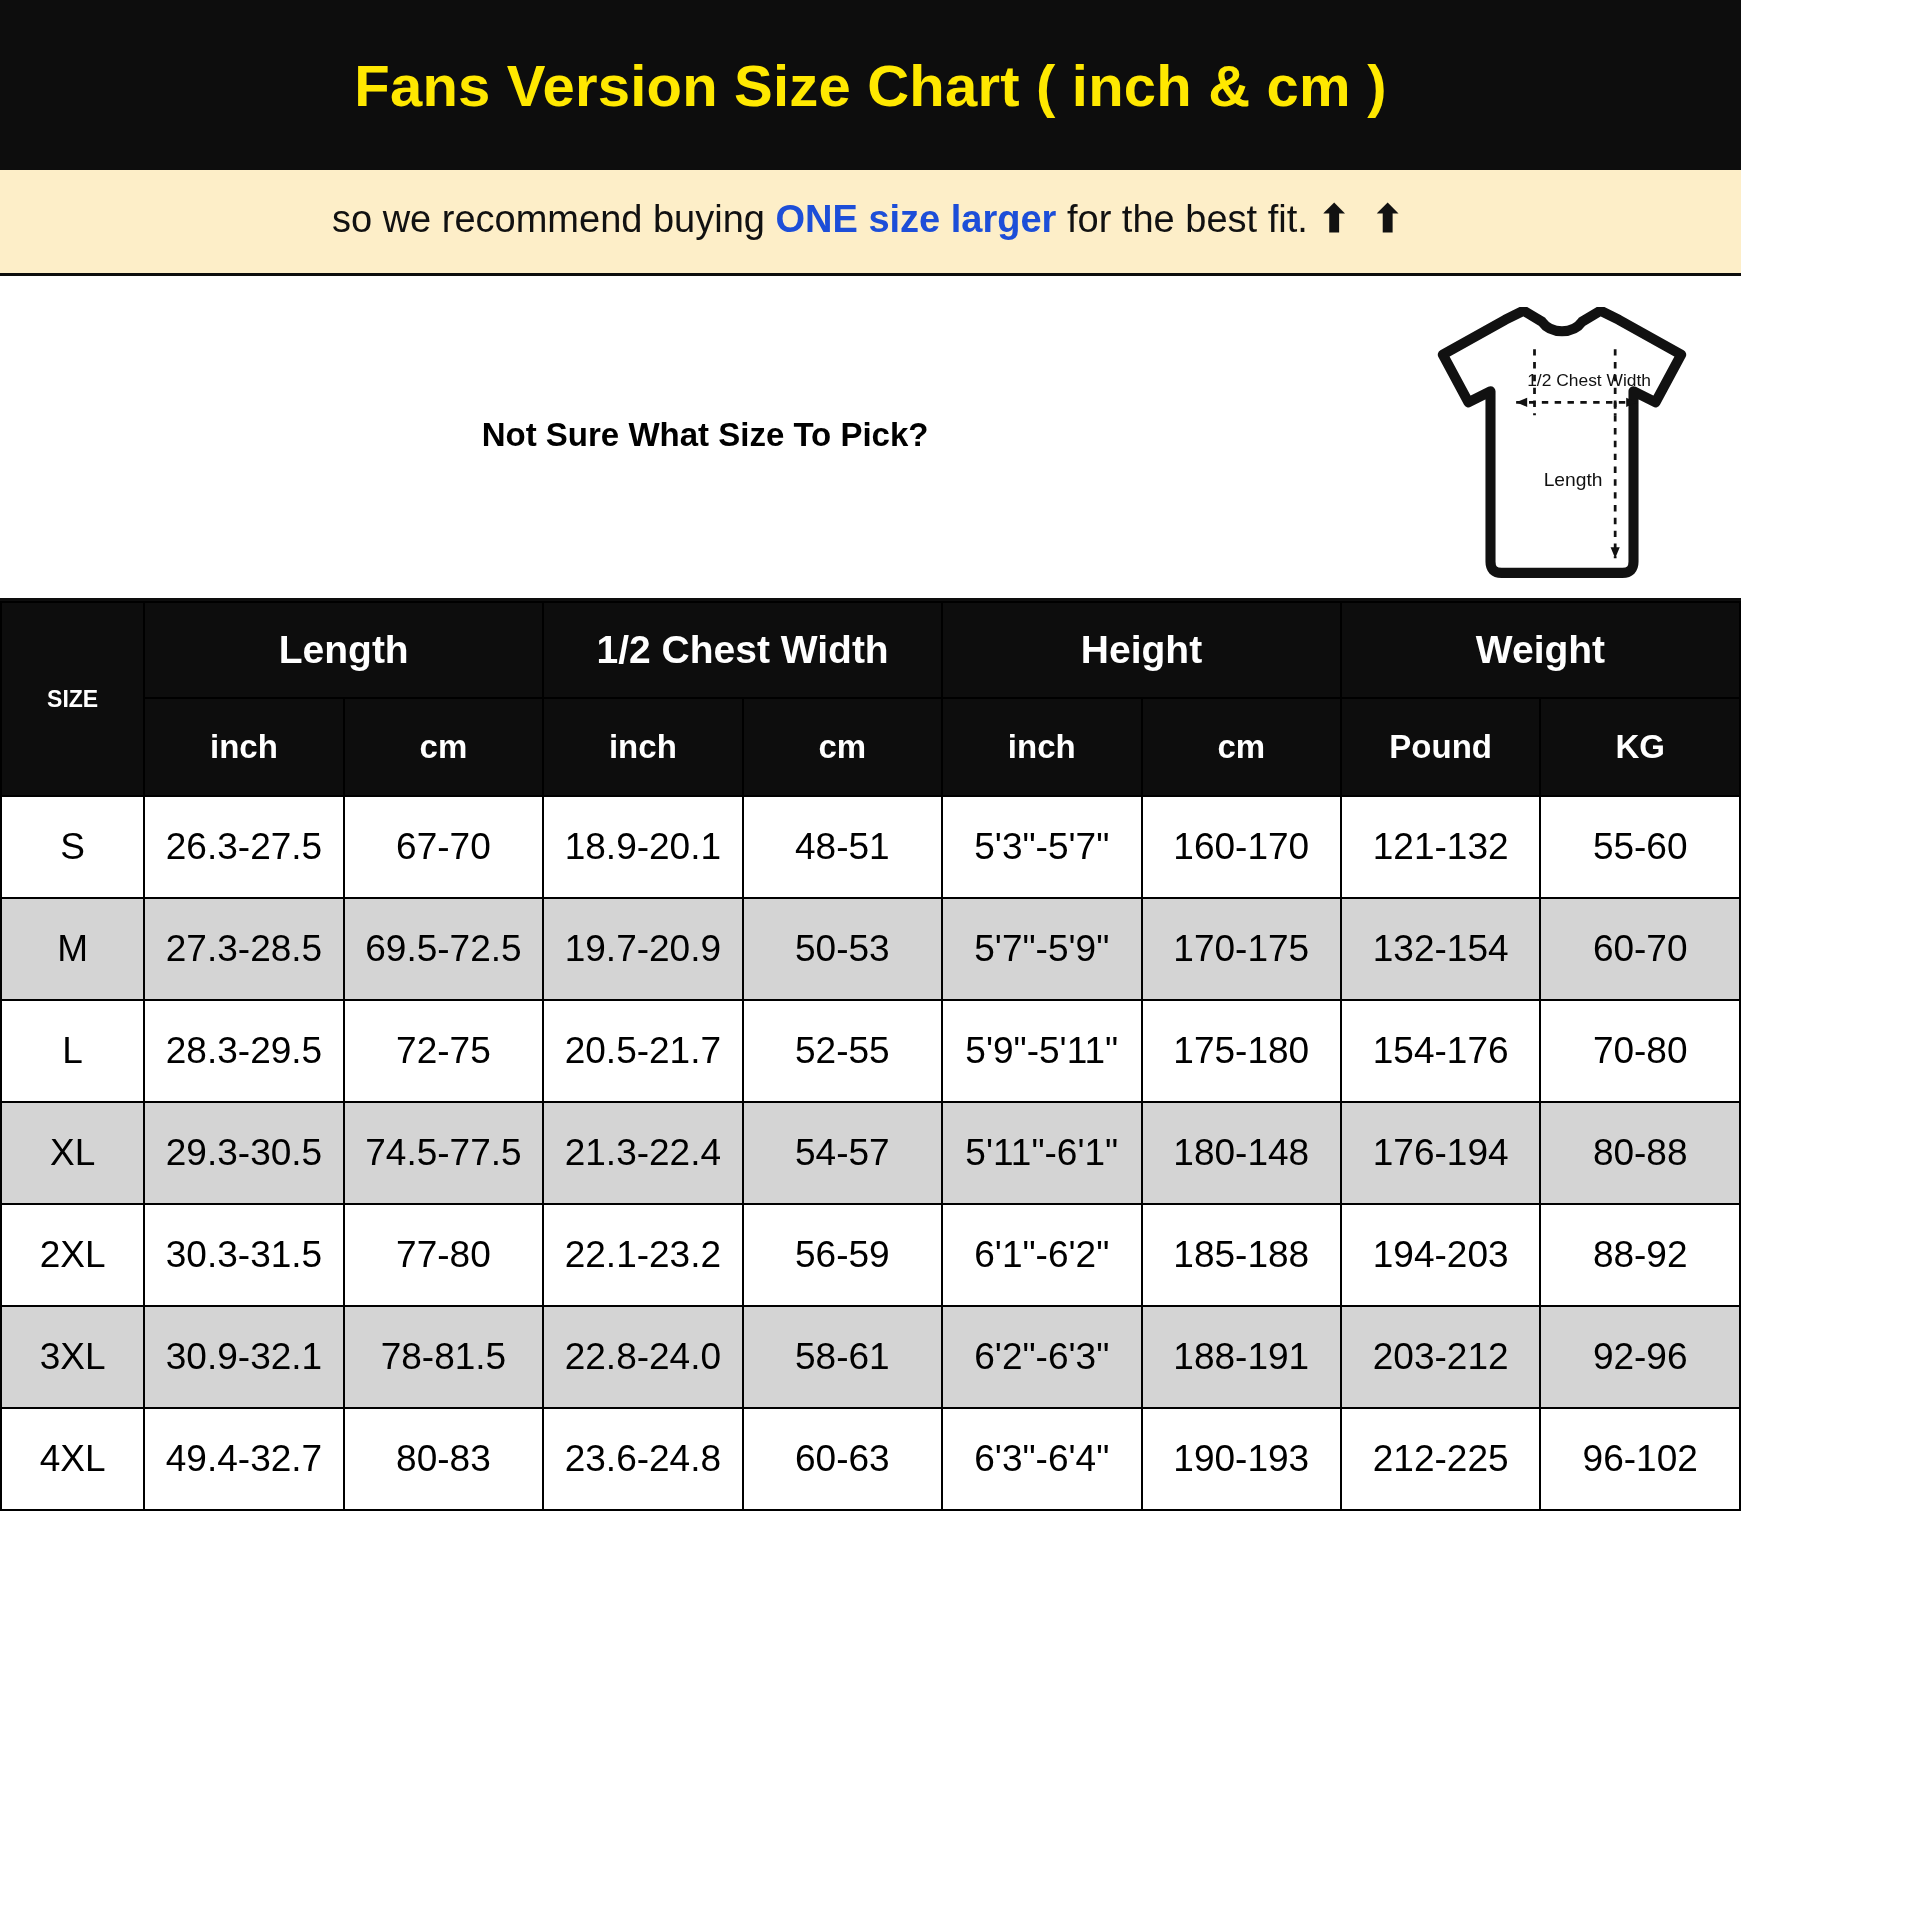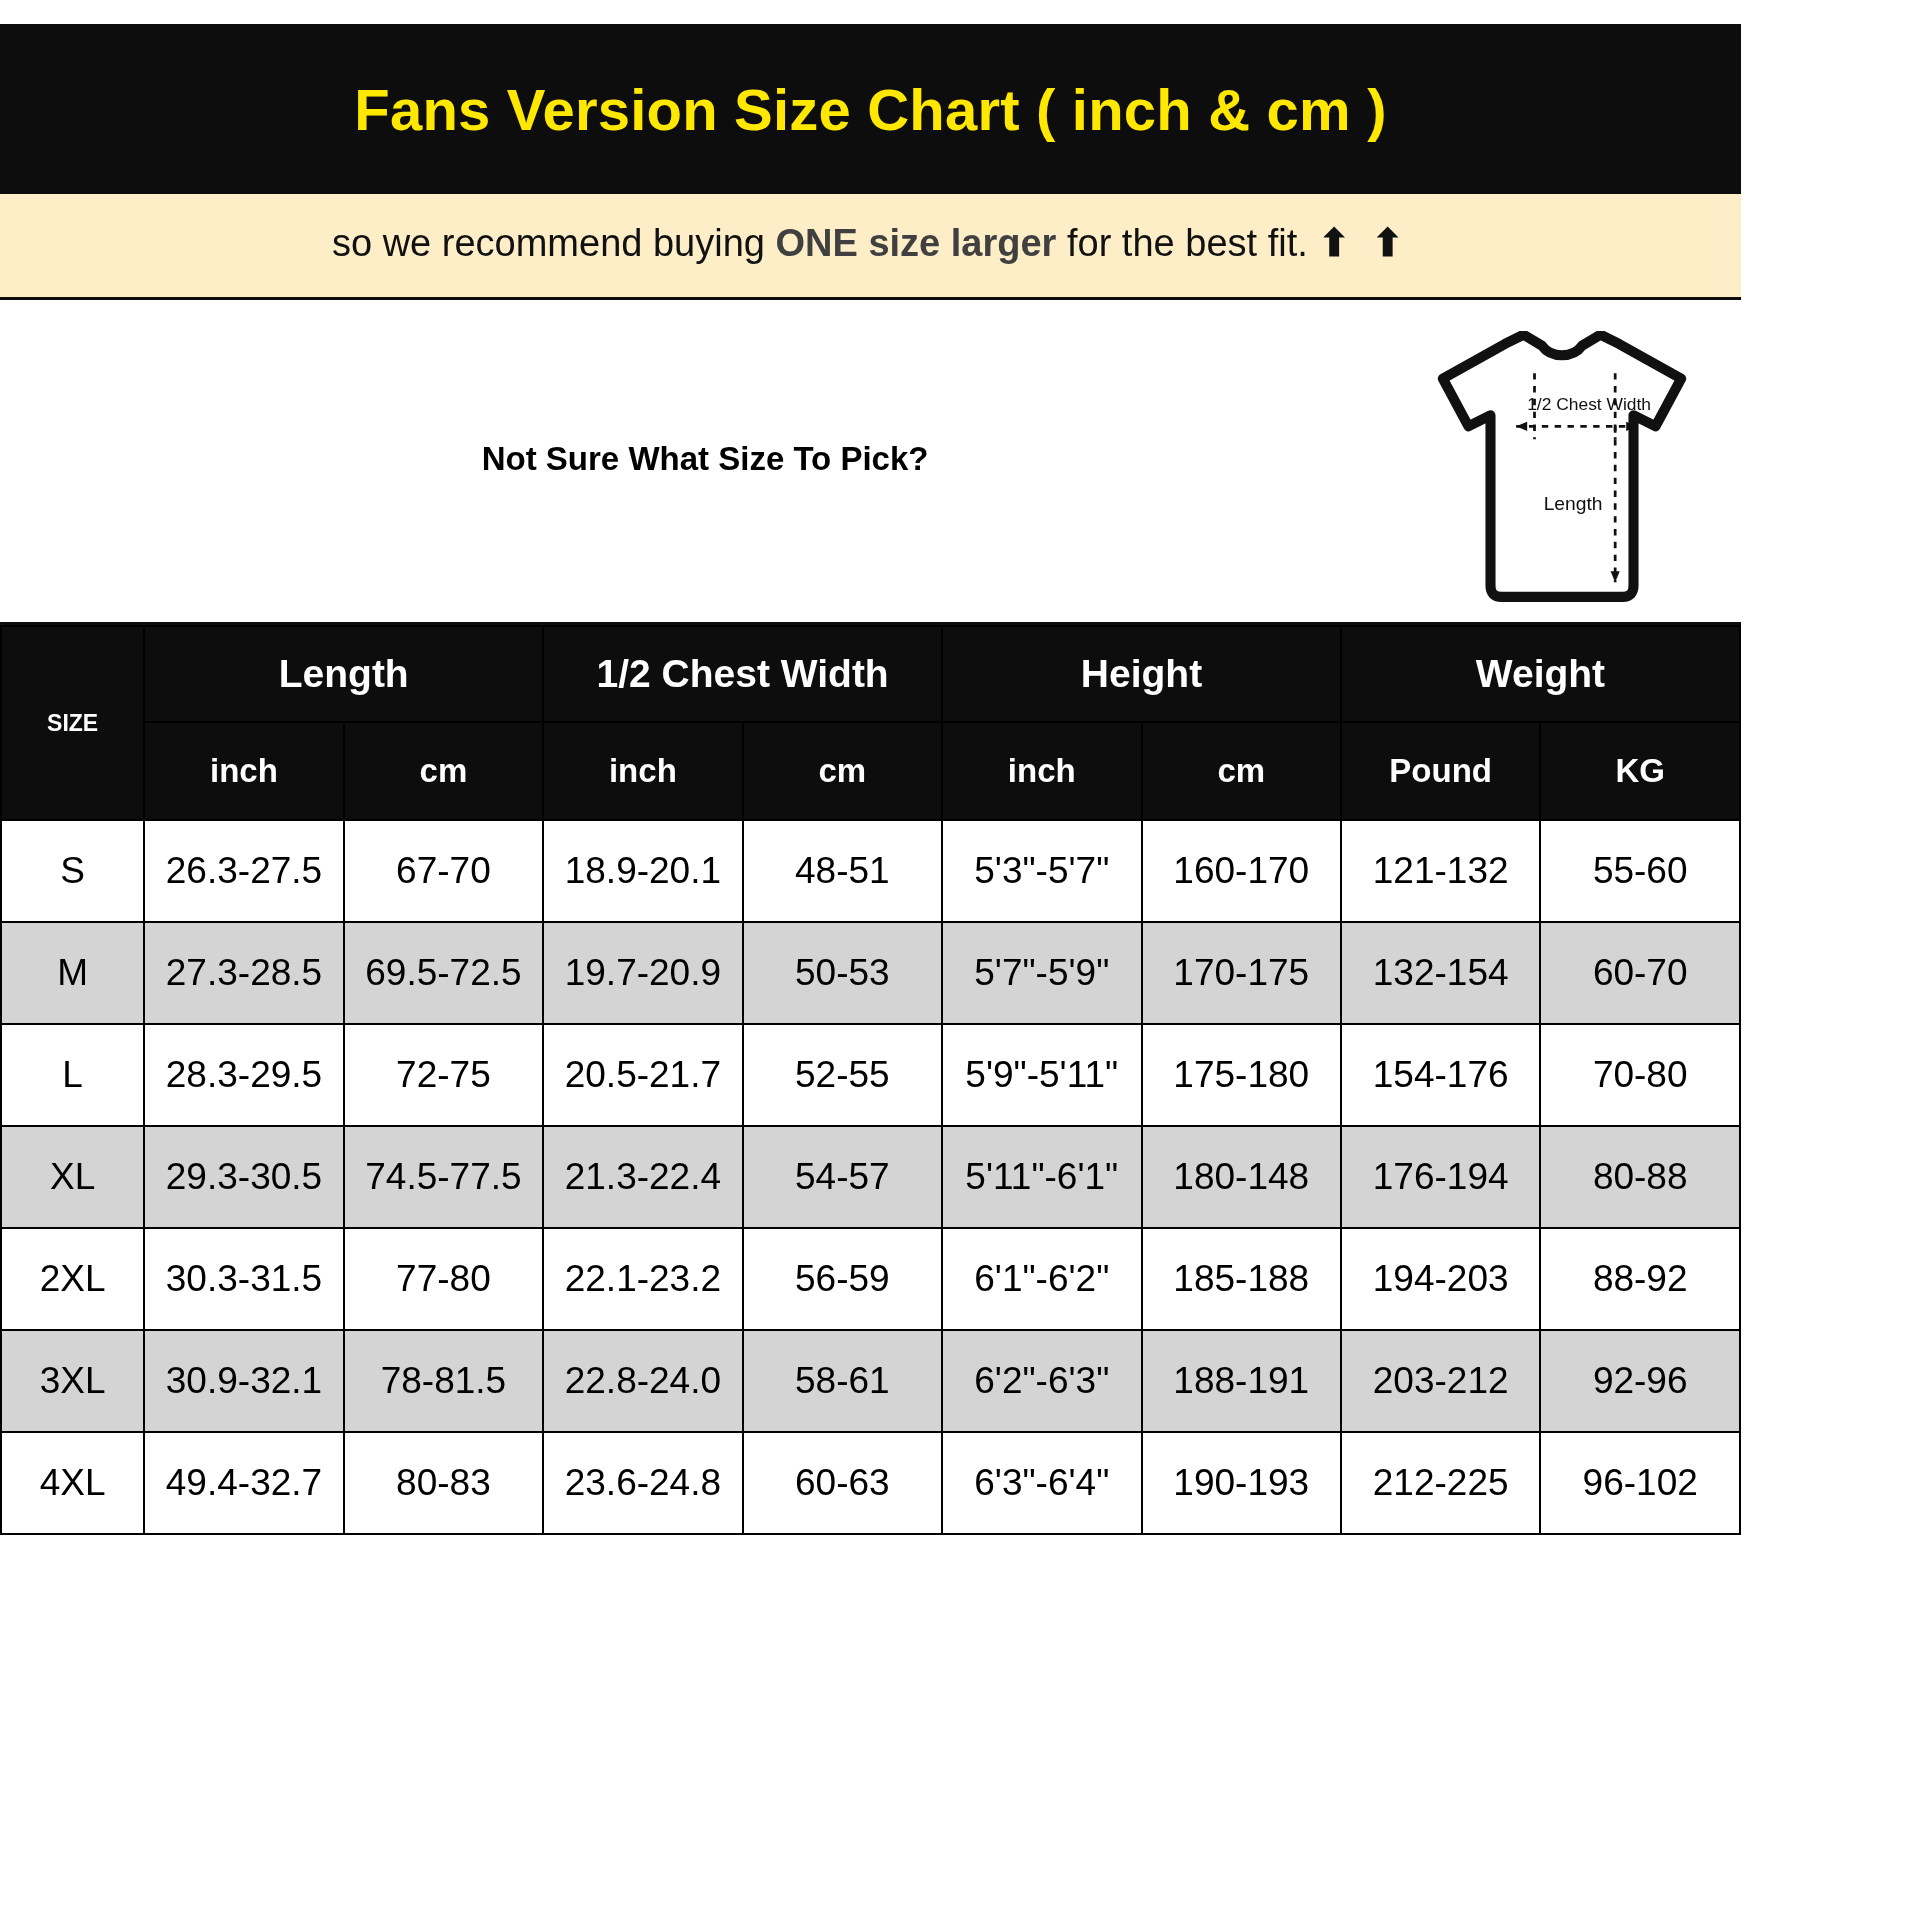--- a/index.html
+++ b/index.html
@@ -10,21 +10,20 @@
   body {
     width: 1927px;
     font-family: "Liberation Sans", sans-serif;
     color: #000;
     -webkit-font-smoothing: antialiased;
   }
   .sheet {
     width: 1741px;
     box-sizing: border-box;
     background: #fff;
-    margin-top: 24px;
   }
 
   
   .title-bar {
     background: #0d0d0d;
     height: 170px;
     display: flex;
     align-items: center;
     justify-content: center;
   }
@@ -47,21 +46,21 @@
     font-size: 38px;
     line-height: 1.35;
     font-weight: normal;
     color: #111;
   }
   .pin {
     font-size: 37px;
     vertical-align: -1.8px;
   }
   .red-bold {
-    color: #404040;
+    color: #1d4ed8;
     font-weight: bold;
   }
   .arrows {
     font-weight: bold;
     letter-spacing: 5.5px;
   }
 
   
   .help {
     display: flex;

